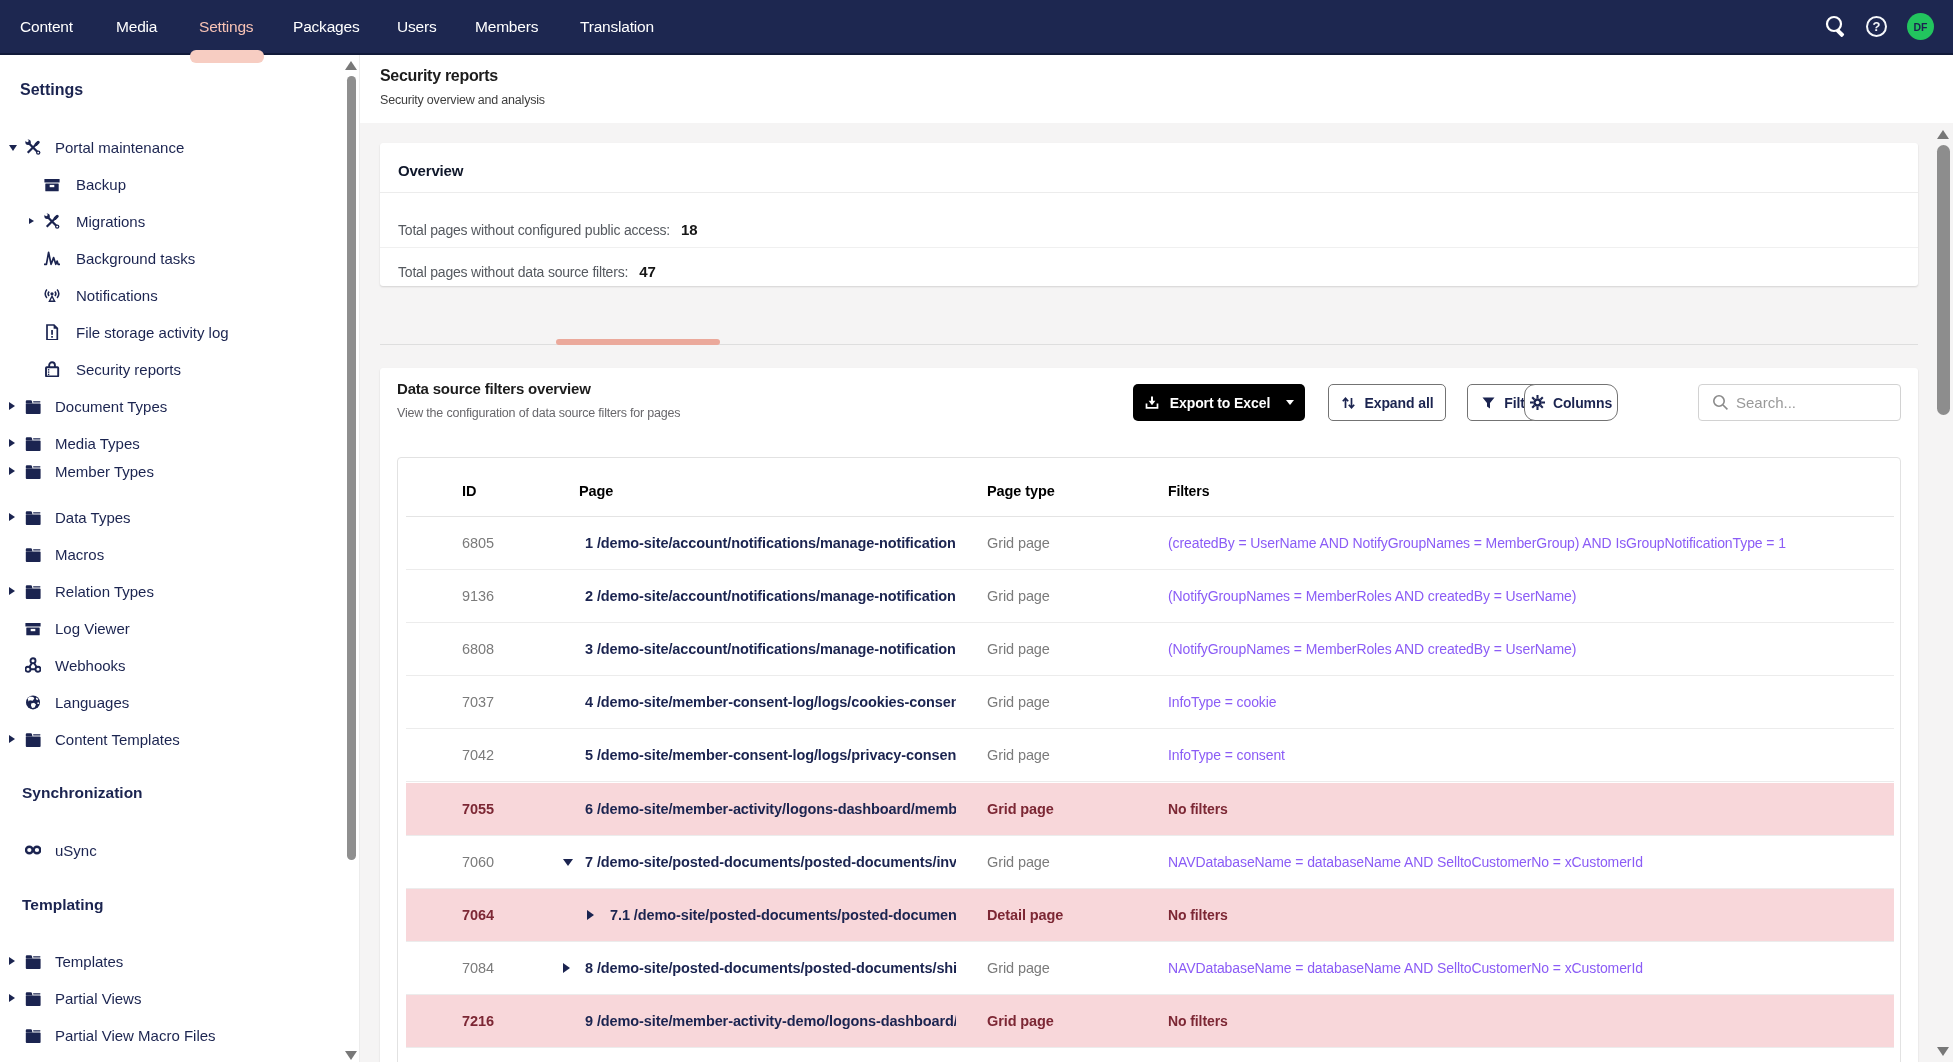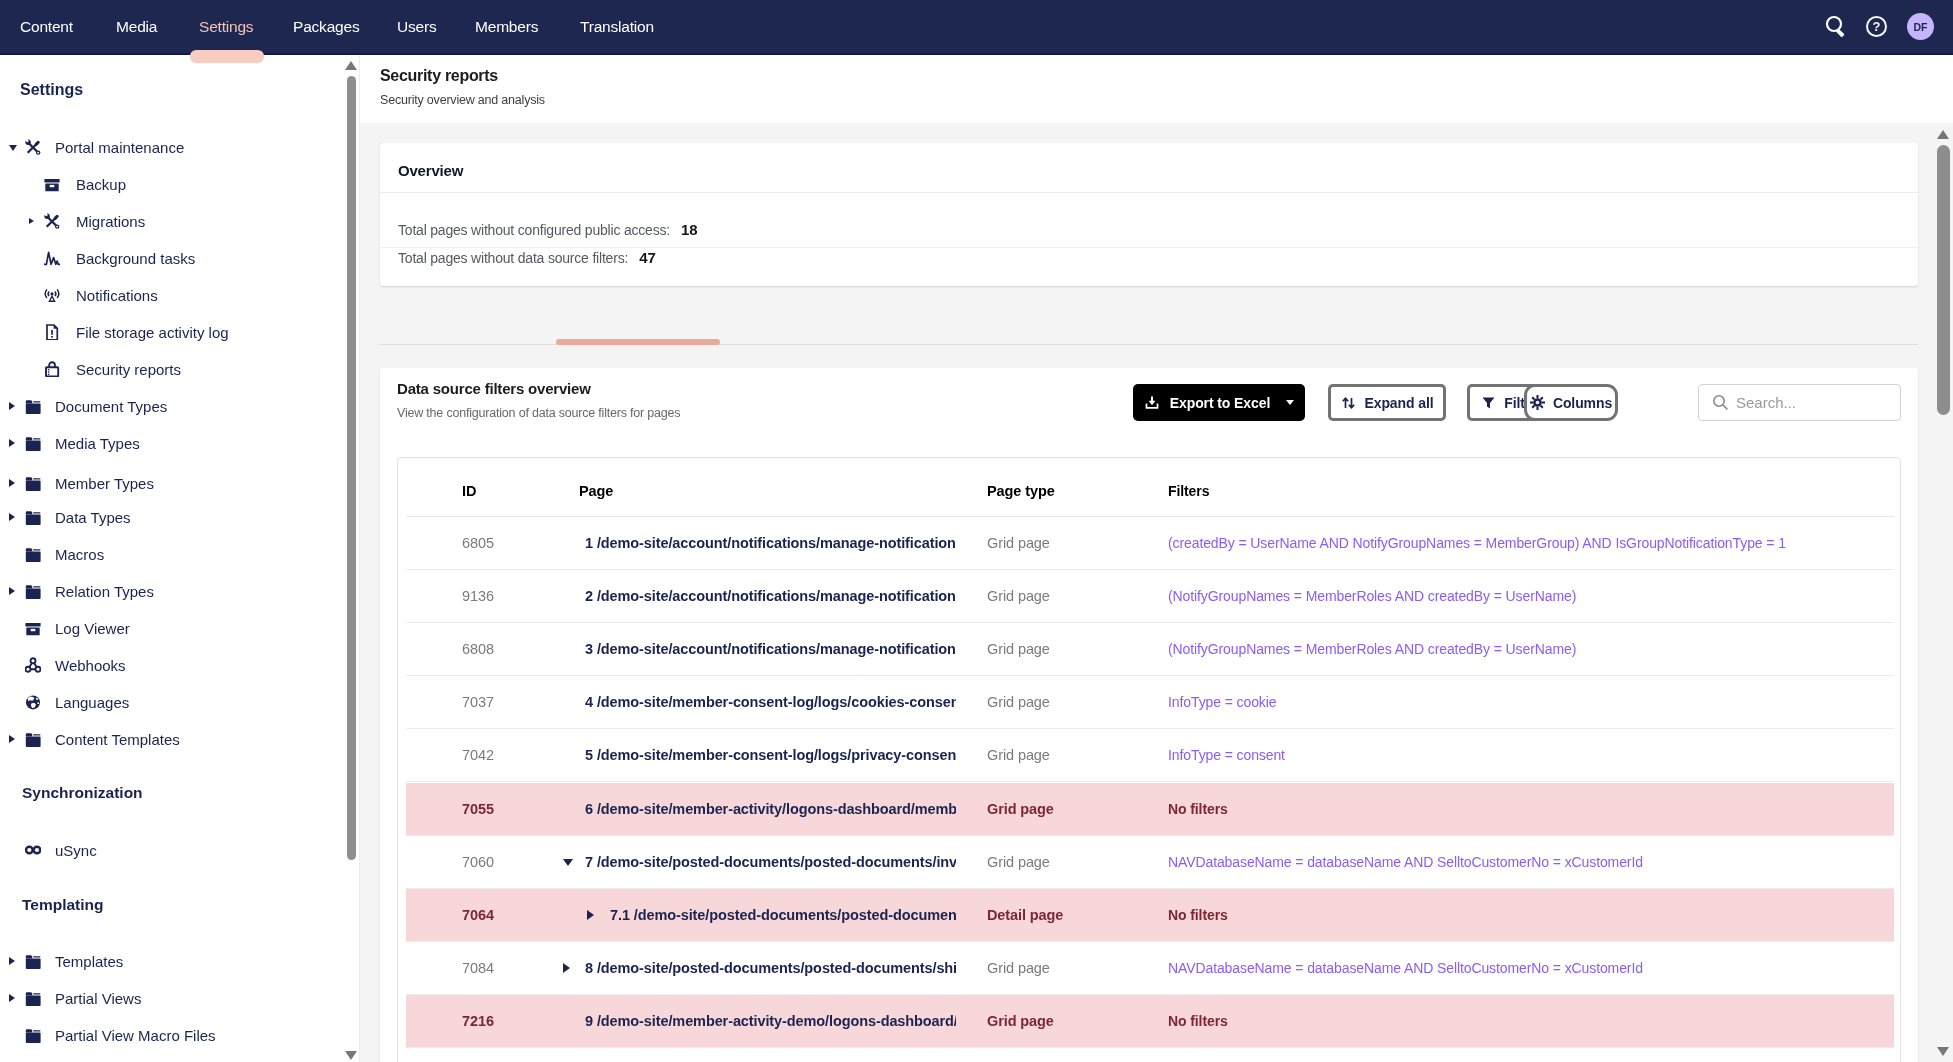--- a/index.html
+++ b/index.html
@@ -34,21 +34,21 @@
 
 #tabs { position:absolute; left:20px; top:245px; width:1538px; height:44px; }
 #tabs .tab { position:absolute; top:10px; font-size:14.5px; letter-spacing:-0.2px; color:#4f5664; }
 #tabs .tab.active { color:#3156a3; }
 #tabline { position:absolute; left:20px; top:289px; width:1538px; height:1px; background:#dedede; }
 #tabind { position:absolute; left:196px; top:284px; width:164px; height:6px; background:#eba99b; border-radius:3px; }
 
 #fcard { left:20px; top:313px; width:1538px; height:700px; }
 #fcard h2 { position:absolute; left:17px; top:12px; font-size:15px; letter-spacing:-0.2px; color:#1c1c1c; }
 #fcard .sub { position:absolute; left:17px; top:38px; font-size:12.5px; letter-spacing:-0.2px; color:#68676b; }
-.btn { position:absolute; top:16px; height:37px; border:3px solid #737373; border-radius:5px; background:#fff; color:#1b2450; font-size:14px; font-weight:bold; letter-spacing:-0.1px; display:flex; align-items:center; justify-content:center; }
+.btn { position:absolute; top:16px; height:37px; border:1px solid #737373; border-radius:5px; background:#fff; color:#1b2450; font-size:14px; font-weight:bold; letter-spacing:-0.1px; display:flex; align-items:center; justify-content:center; }
 #btn-export { left:753px; width:172px; background:#000000; color:#fff; border:none; }
 #btn-expand { left:948px; width:118px; }
 #btn-filters { left:1087px; width:93px; }
 #btn-columns { left:1144px; width:94px;border-radius:11px; }
 #searchbox { position:absolute; left:1318px; top:16px; width:203px; height:37px; border:1px solid #d2d2d2; border-radius:4px; background:#fff; display:flex; align-items:center; }
 #searchbox .ph { color:#999; font-size:15px; margin-left:37px; }
 
 #tbl { position:absolute; left:17px; top:89px; width:1504px; height:625px; border:1px solid #e2e2e2; border-radius:4px; background:#fff; overflow:hidden; }
 .trow { position:absolute; left:8px; width:1488px; height:53.2px; border-bottom:1px solid #ececec; }
 .trow span { position:absolute; top:50%; transform:translateY(-50%); white-space:nowrap; font-size:14.5px; letter-spacing:-0.1px; }
@@ -83,21 +83,21 @@
   </div>
   <div id="navicons">
     <svg width="26" height="26" viewBox="0 0 26 26" style="margin-right:16px">
         <circle cx="11" cy="10" r="7" fill="none" stroke="#fff" stroke-width="2.2"></circle>
         <rect x="15.2" y="14.2" width="9" height="4" rx="1" transform="rotate(45 15.2 14.2)" fill="#fff"></rect>
       </svg>
     <svg width="23" height="23" viewBox="0 0 23 23" style="margin-right:19px">
         <circle cx="11.5" cy="11.5" r="9.5" fill="none" stroke="#f6f8fb" stroke-width="2"></circle>
         <text x="11.5" y="16.2" font-size="13" font-weight="bold" fill="#f6f8fb" text-anchor="middle" font-family="Liberation Sans">?</text>
       </svg>
-    <div style="width:27px;height:27px;border-radius:50%;background:#c4b5fd;display:flex;align-items:center;justify-content:center;margin-right:19px;color:#1b2450;font-weight:bold;font-size:10.5px;">DF</div>
+    <div style="width:27px;height:27px;border-radius:50%;background:#22c55e;display:flex;align-items:center;justify-content:center;margin-right:19px;color:#1b2450;font-weight:bold;font-size:10.5px;">DF</div>
   </div>
 </div>
 <div id="navind"></div>
 
 <div id="side">
   <div class="shead" style="top:26px;">Settings</div>
   <div id="tree">
       <div class="titem" style="top:74.30000000000001px;left:0;width:340px;">
         <div class="caret-d" style="left:9px;top:16px;"></div>
         <div style="position:absolute;left:25px;top:10px;">
@@ -211,21 +211,21 @@
           <svg class="ticon" width="16" height="16" viewBox="0 0 16 16">
             <g fill="#1b2450">
               <path d="M0.8 5.6 V3.3 A1.1 1.1 0 0 1 1.9 2.2 H5.6 A1.5 1.5 0 0 1 7.1 3.4 L7.4 5.6 Z"></path>
               <rect x="8.1" y="3.2" width="7.3" height="1.3" rx="0.4"></rect>
               <rect x="0.8" y="5.6" width="14.8" height="10.4" rx="0.9"></rect>
             </g>
           </svg>
         </div>
         <span style="position:absolute;left:55px;top:10px;">Media Types</span>
       </div>
-      <div class="titem" style="top:410px;left:0;width:340px;">
+      <div class="titem" style="top:398px;left:0;width:340px;">
         <div class="caret-r" style="left:9px;top:14px;"></div>
         <div style="position:absolute;left:25px;top:10px;">
           <svg class="ticon" width="16" height="16" viewBox="0 0 16 16">
             <g fill="#1b2450">
               <path d="M0.8 5.6 V3.3 A1.1 1.1 0 0 1 1.9 2.2 H5.6 A1.5 1.5 0 0 1 7.1 3.4 L7.4 5.6 Z"></path>
               <rect x="8.1" y="3.2" width="7.3" height="1.3" rx="0.4"></rect>
               <rect x="0.8" y="5.6" width="14.8" height="10.4" rx="0.9"></rect>
             </g>
           </svg>
         </div>
@@ -381,21 +381,21 @@
 <div id="main">
   <div id="topband">
     <h1><b>Security reports</b></h1>
     <div class="sub">Security overview and analysis</div>
   </div>
   <div class="card" id="ovcard">
     <h2><b>Overview</b></h2>
     <div class="divider" style="top:49px;"></div>
     <div class="ovrow" style="top:78px;">Total pages without configured public access: <b>18</b></div>
       <div class="divider" style="top:104px;background:#f0f0f0;"></div>
-    <div class="ovrow" style="top:106px;text-align:center;">Total pages without data source filters: <b>47</b></div>
+    <div class="ovrow" style="top:120px;text-align:center;">Total pages without data source filters: <b>47</b></div>
   </div>
   <div id="tabline"></div>
   <div id="tabind"></div>
   <div class="card" id="fcard">
     <h2><b>Data source filters overview</b></h2>
     <div class="sub">View the configuration of data source filters for pages</div>
     <div class="btn" id="btn-export">
       <svg width="16" height="16" viewBox="0 0 16 16" style="margin-right:10px">
           <rect x="7" y="1.5" width="2" height="5" fill="#fff"></rect>
           <path d="M4.6 5.8 H11.4 L8 10.2 Z" fill="#fff"></path>

